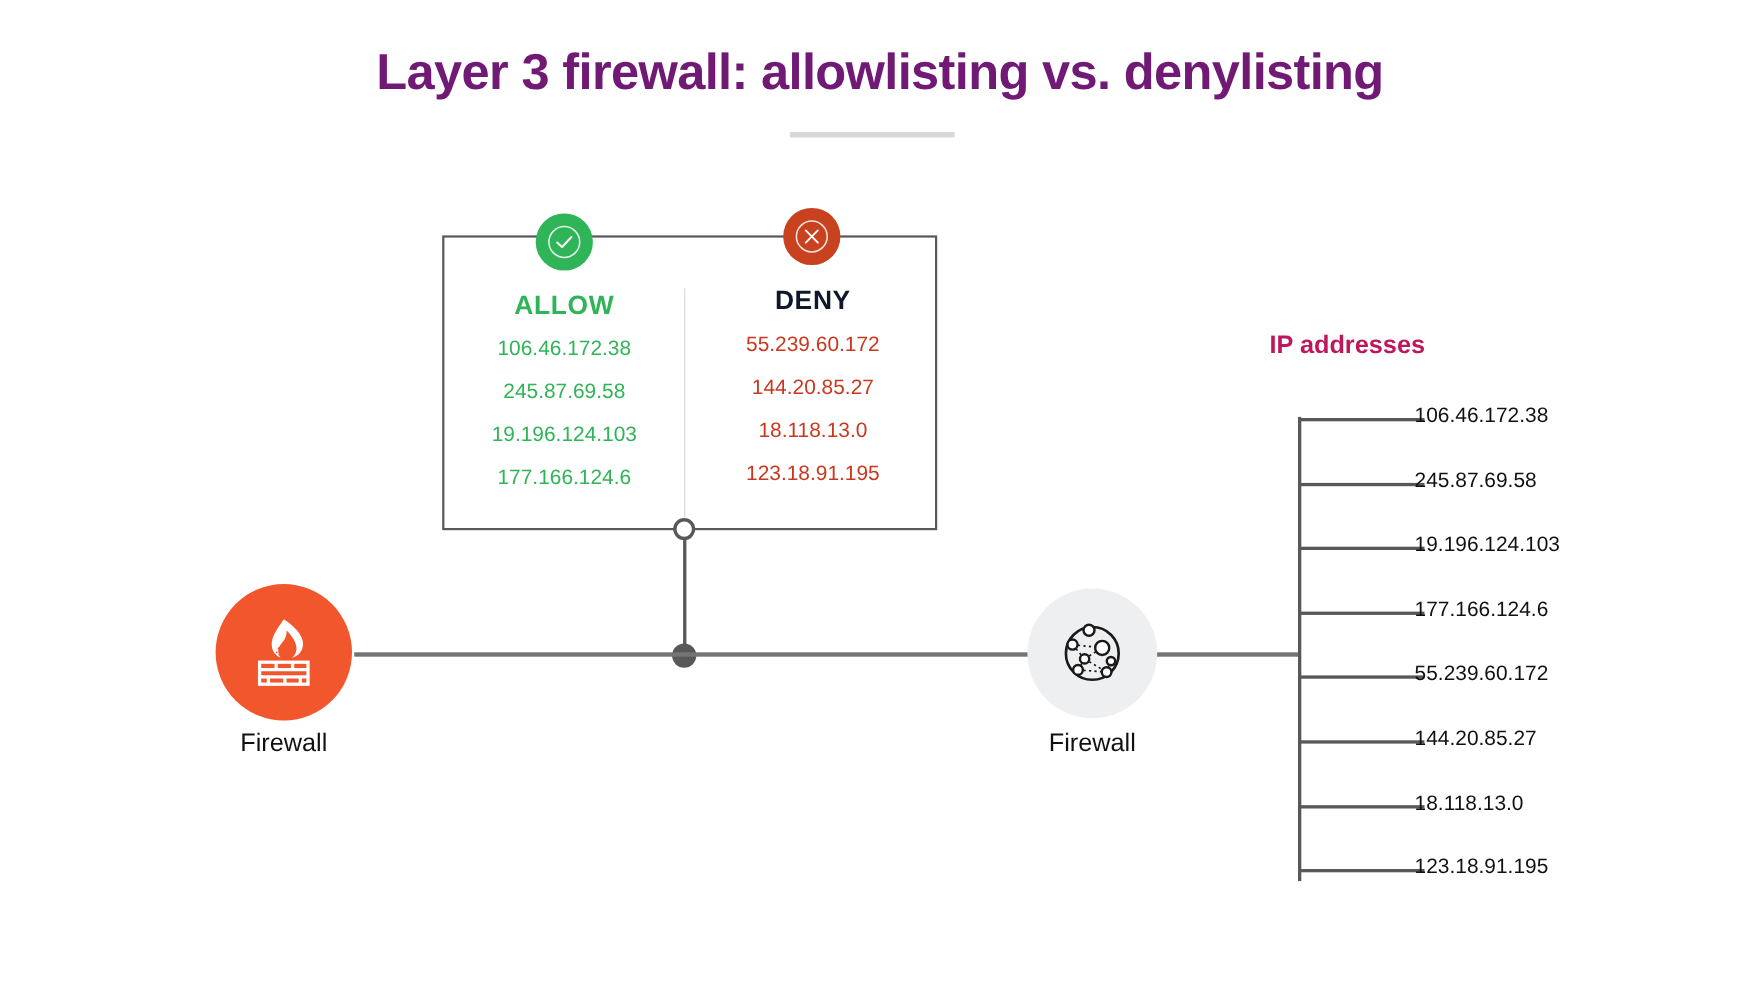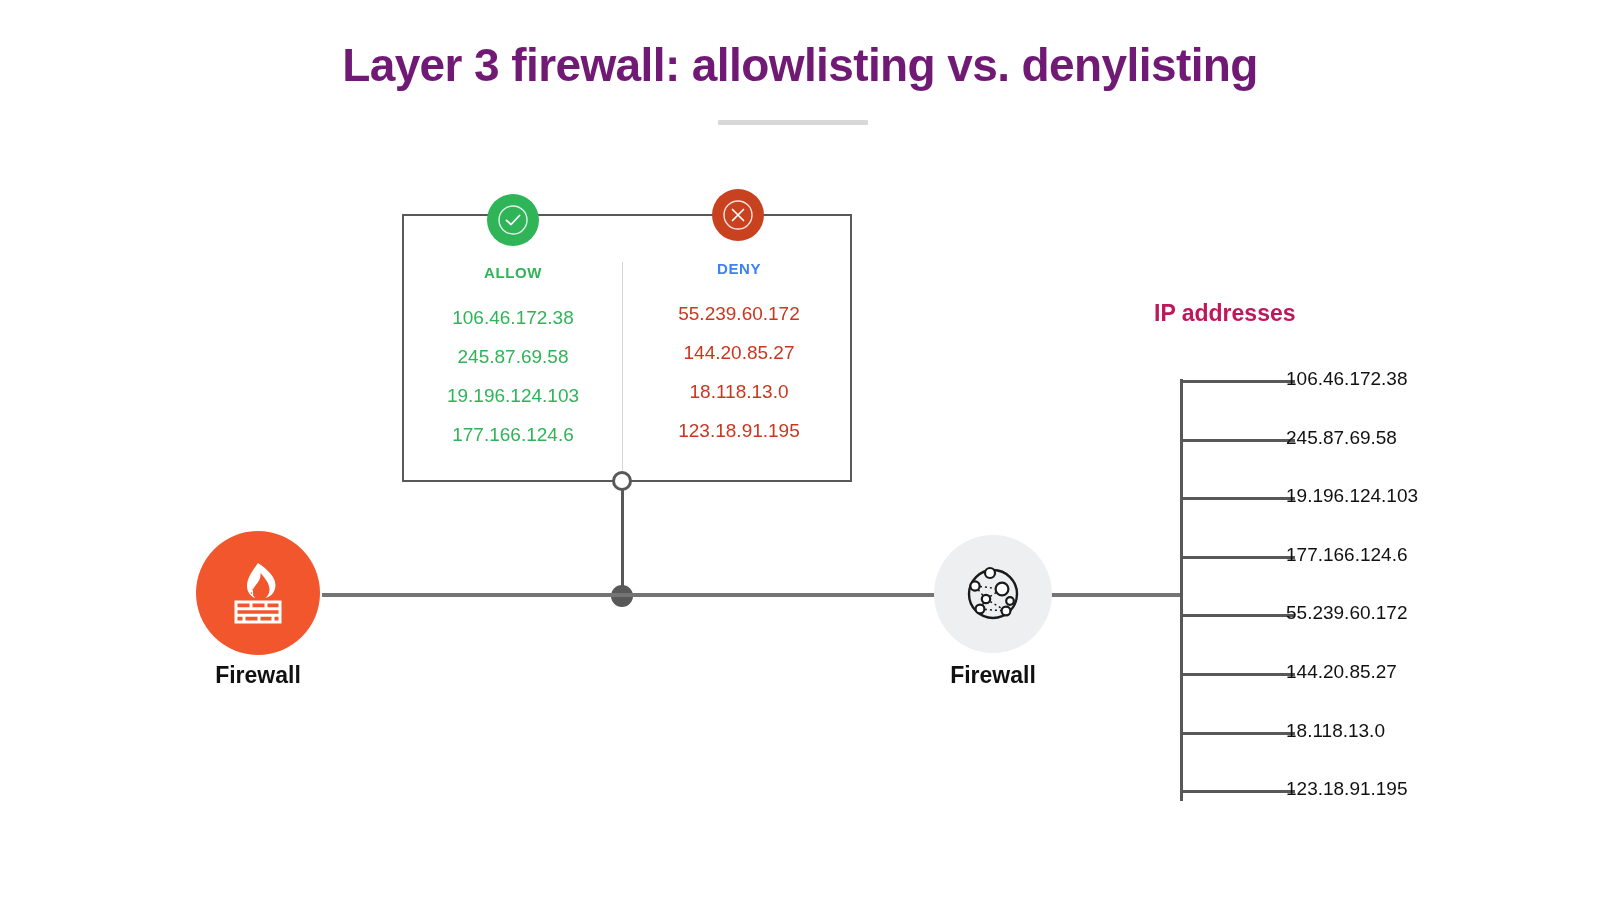--- a/index.html
+++ b/index.html
@@ -44,24 +44,24 @@
     position:absolute;width:52px;height:52px;border-radius:50%;
     display:flex;align-items:center;justify-content:center;
   }
   .badge-allow{left:487px;top:194px;background:#2fb457;}
   .badge-deny{left:712px;top:189px;background:#c9421f;}
   .badge svg{display:block;}
 
   
   .col-label{
     position:absolute;width:220px;text-align:center;
-    font-size:15px;font-weight:bold;letter-spacing:0.6px;
+    font-size:24px;font-weight:bold;letter-spacing:0.6px;
   }
   .col-allow-label{left:403px;top:264px;color:#2fb457;}
-  .col-deny-label{left:629px;top:260px;color:#3b82f6;}
+  .col-deny-label{left:629px;top:260px;color:#0f172a;}
 
   
   .col-list{
     position:absolute;width:220px;text-align:center;
     font-size:19px;line-height:39px;
   }
   .col-allow-list{left:403px;top:298px;color:#2fb457;}
   .col-deny-list{left:629px;top:294px;color:#c9371e;}
   .col-list div{white-space:nowrap;}
 
@@ -90,21 +90,21 @@
     background:#747474;
   }
   .node-circle{
     position:absolute;border-radius:50%;
     display:flex;align-items:center;justify-content:center;
   }
   .firewall-circle{left:196px;top:531px;width:124px;height:124px;background:#f1562c;}
   .internet-circle{left:934px;top:535px;width:118px;height:118px;background:#eeeff0;}
   .node-label{
     position:absolute;text-align:center;width:240px;
-    font-size:23px;font-weight:bold;color:#111111;
+    font-size:23px;font-weight:normal;color:#111111;
   }
   .firewall-label{left:138px;top:662px;}
   .internet-label{left:873px;top:662px;}
 
   
   .bracket-spine{
     position:absolute;left:1180px;top:379px;width:3px;height:422px;
     background:#585858;
   }
   .bracket-tick{

